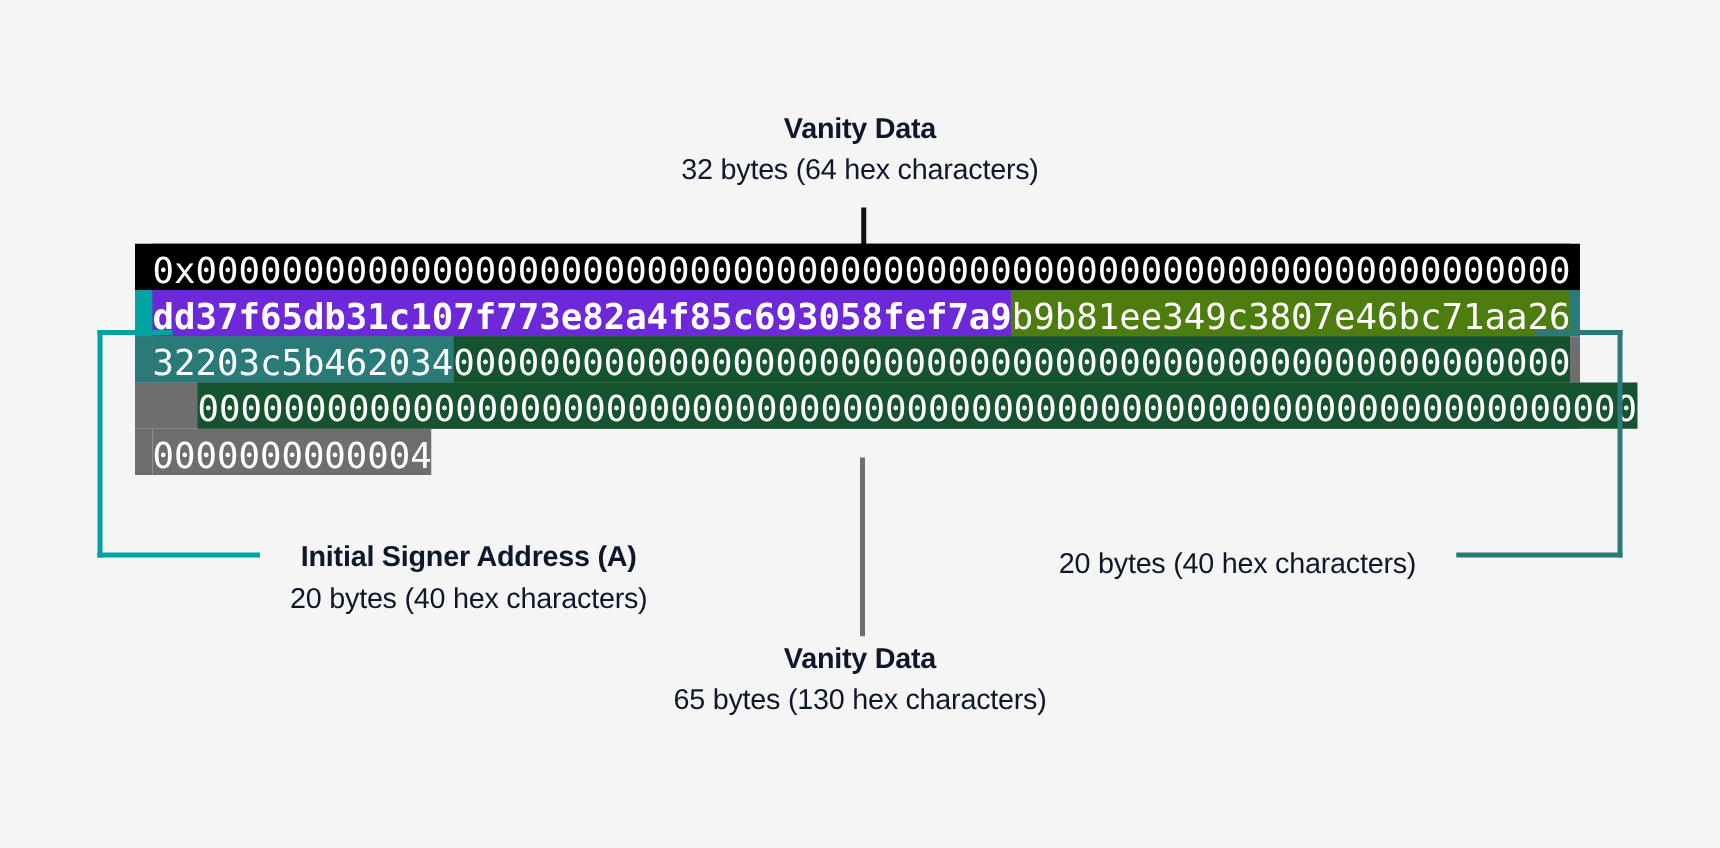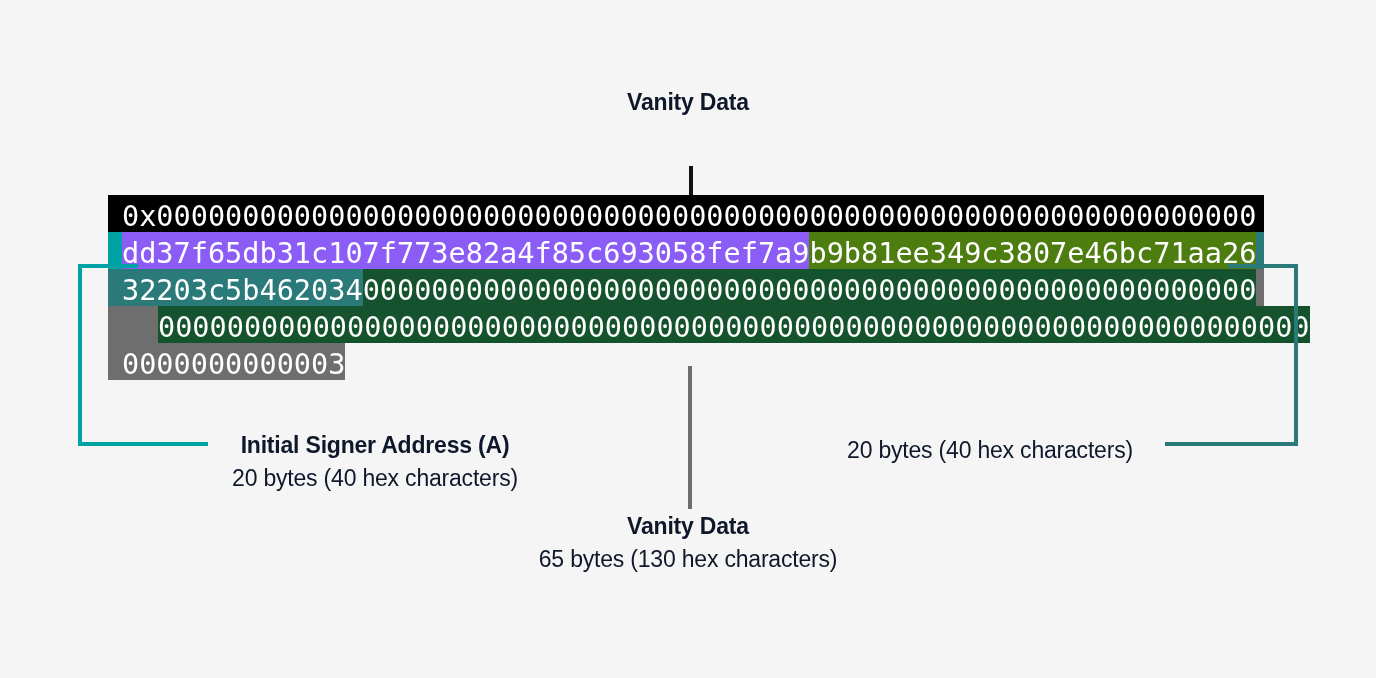--- a/index.html
+++ b/index.html
@@ -88,21 +88,21 @@
   .bg-gray   { background: #14532d; }
 
   .row1 { background: #000000; }
   .row2 { background: #2a7a7a; }
   .row3 { background: #6e6e6e; }
   .row4 { background: #6e6e6e; padding-left: 36px; }
   .row5 { background: transparent; }
   .row5 .seg { background: #6e6e6e; }
   .row5 .pad-l { background: #6e6e6e; }
 
-  .row2 .seg-a { background: #8b5cf6; }
+  .row2 .seg-a { background: #6d28d9; font-weight: bold; }
   .row2 .pad-l { background: #00a3a3; }
   .row3 .seg-a { background: #2a7a7a; }
   .row3 .pad-l { background: #2a7a7a; }
 
   
   .vline-top {
     position: absolute;
     left: 689px;
     top: 166px;
     width: 4px;
@@ -136,20 +136,21 @@
   #bracket-b .bar-vert  { right: 0;   top: 0;    width: 4px;   height: 182px; background: #2a7a7a; }
   #bracket-b .bar-bot   { right: 0;   top: 178px; width: 133px; height: 4px; background: #2a7a7a; }
 </style>
 </head>
 <body>
 
 <div class="stage">
 
   <div class="label-group" id="label-vanity-top">
     <div class="label-title">Vanity Data</div>
+    <div class="label-sub">32 bytes (64 hex characters)</div>
   </div>
 
   <div class="vline-top"></div>
 
   <div class="hexblock" style="font-size: 28.568px;">
 
     <div class="hexrow row1">
       <span class="pad-l"></span>
       <span class="seg seg-a bg-black">0x0000000000000000000000000000000000000000000000000000000000000000</span>
     </div>
@@ -166,21 +167,21 @@
       <span class="seg seg-b bg-gray">0000000000000000000000000000000000000000000000000000</span>
     </div>
 
     <div class="hexrow row4">
       <span class="pad-l"></span>
       <span class="seg bg-gray">0000000000000000000000000000000000000000000000000000000000000000000</span>
     </div>
 
     <div class="hexrow row5">
       <span class="pad-l"></span>
-      <span class="seg bg-gray">0000000000003</span>
+      <span class="seg bg-gray">0000000000004</span>
     </div>
 
   </div>
 
   <div class="bracket" id="bracket-a">
     <div class="bar bar-top"></div>
     <div class="bar bar-vert"></div>
     <div class="bar bar-bot"></div>
   </div>
 

